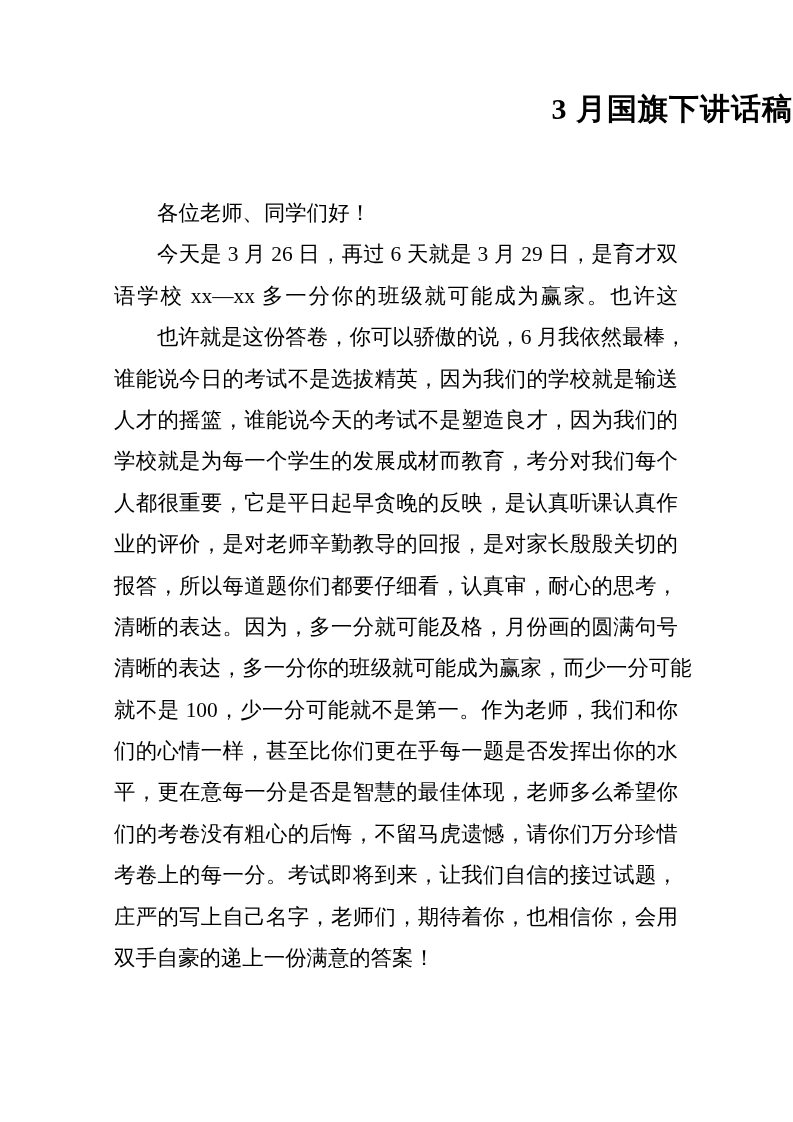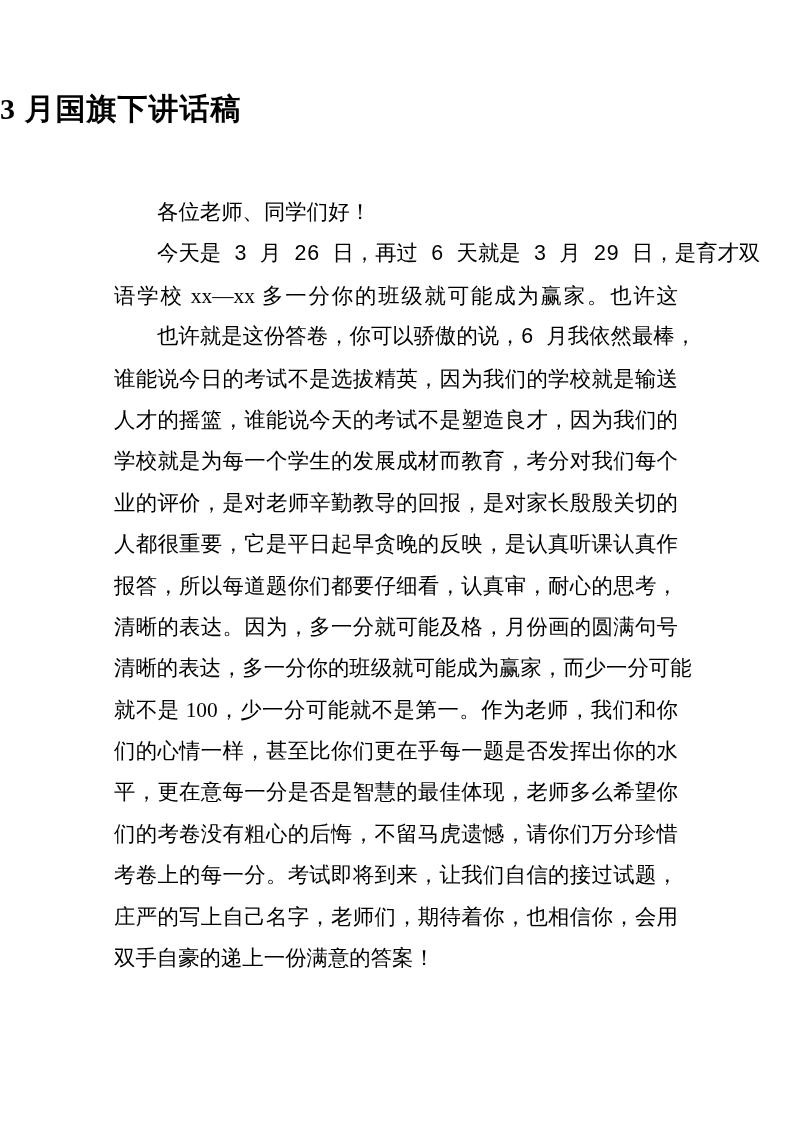--- a/index.html
+++ b/index.html
@@ -15,21 +15,21 @@
     color: #000000;
     font-family: "Liberation Serif", "DejaVu Serif", serif;
     overflow: hidden;
   }
   .doc-title {
     position: absolute;
     top: 86px;
     left: 0;
     width: 793px;
     margin: 0;
-    text-align: left;
+    text-align: right;
     font-size: 30px;
     font-weight: 700;
     line-height: 45px;
     letter-spacing: 1px;
   }
   .doc-body {
     position: absolute;
     top: 193px;
     left: 114px;
     width: 564px;
@@ -46,43 +46,42 @@
     text-align: justify;
     text-align-last: justify;
     -moz-text-align-last: justify;
   }
   .text-line.last {
     text-align-last: left;
     -moz-text-align-last: left;
   }
   .text-line.first {
     text-indent: 43px;
-    font-family: Liberation Mono, monospace;
   }
 </style>
 </head>
 <body>
 
 <div class="page">
   <h1 class="doc-title">3 月国旗下讲话稿</h1>
   <div class="doc-body">
       <div class="para">
         <div class="text-line first last">各位老师、同学们好！</div>
       </div>
       <div class="para">
         <div class="text-line first">今天是 3 月 26 日，再过 6 天就是 3 月 29 日，是育才双</div>
         <div class="text-line">语学校 xx—xx 多一分你的班级就可能成为赢家。也许这</div>
       </div>
       <div class="para">
         <div class="text-line first">也许就是这份答卷，你可以骄傲的说，6 月我依然最棒，</div>
         <div class="text-line">谁能说今日的考试不是选拔精英，因为我们的学校就是输送</div>
         <div class="text-line">人才的摇篮，谁能说今天的考试不是塑造良才，因为我们的</div>
         <div class="text-line">学校就是为每一个学生的发展成材而教育，考分对我们每个</div>
+        <div class="text-line">人都很重要，它是平日起早贪晚的反映，是认真听课认真作</div>
         <div class="text-line">业的评价，是对老师辛勤教导的回报，是对家长殷殷关切的</div>
-        <div class="text-line">人都很重要，它是平日起早贪晚的反映，是认真听课认真作</div>
         <div class="text-line">报答，所以每道题你们都要仔细看，认真审，耐心的思考，</div>
         <div class="text-line">清晰的表达。因为，多一分就可能及格，月份画的圆满句号</div>
         <div class="text-line">清晰的表达，多一分你的班级就可能成为赢家，而少一分可能</div>
         <div class="text-line">就不是 100，少一分可能就不是第一。作为老师，我们和你</div>
         <div class="text-line">们的心情一样，甚至比你们更在乎每一题是否发挥出你的水</div>
         <div class="text-line">平，更在意每一分是否是智慧的最佳体现，老师多么希望你</div>
         <div class="text-line">们的考卷没有粗心的后悔，不留马虎遗憾，请你们万分珍惜</div>
         <div class="text-line">考卷上的每一分。考试即将到来，让我们自信的接过试题，</div>
         <div class="text-line">庄严的写上自己名字，老师们，期待着你，也相信你，会用</div>
         <div class="text-line last">双手自豪的递上一份满意的答案！</div>

